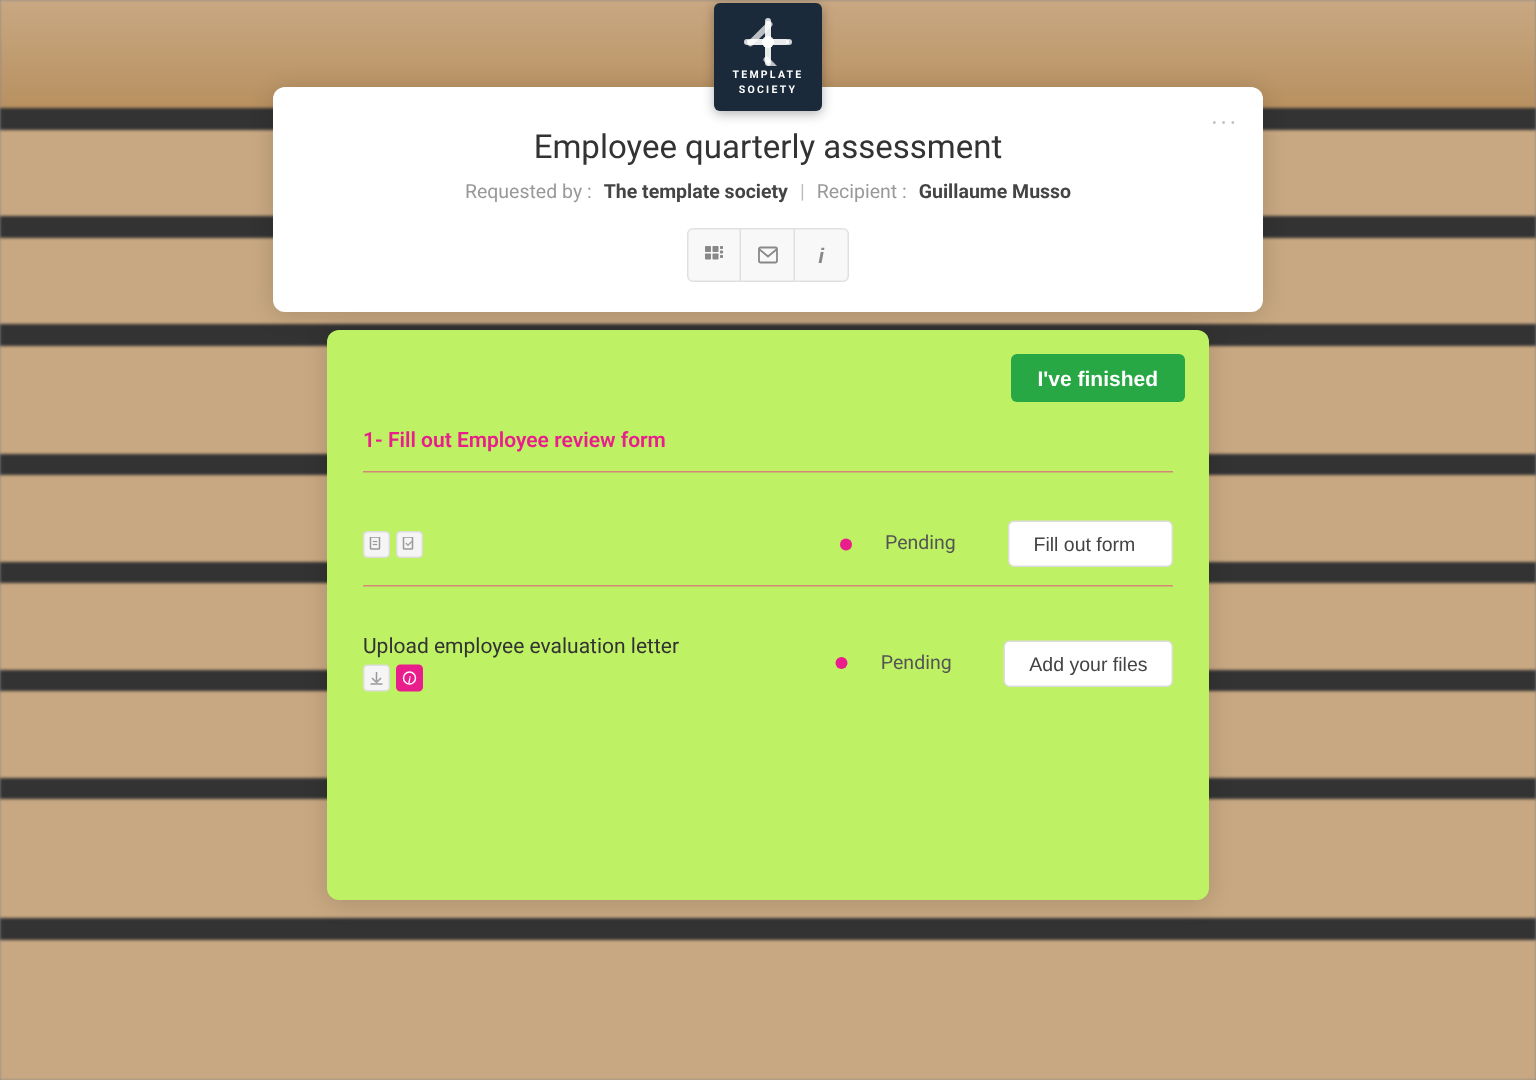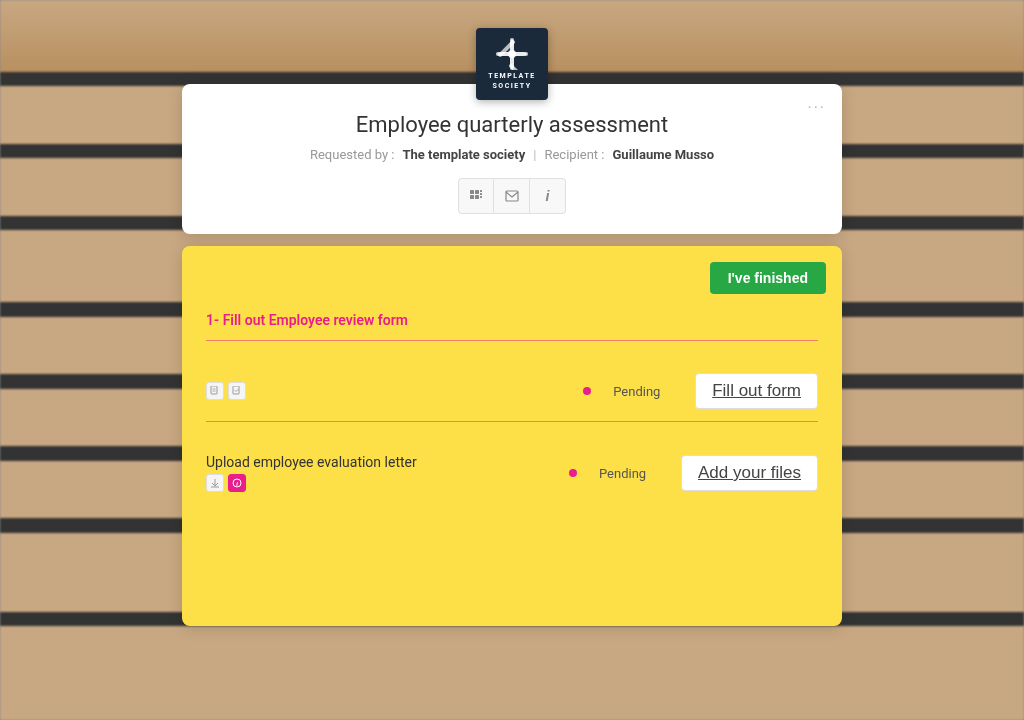--- a/index.html
+++ b/index.html
@@ -44,21 +44,21 @@
       );
       filter: blur(1px);
     }
 
     .page-wrapper {
       position: absolute;
       inset: 0;
       display: flex;
       flex-direction: column;
       align-items: center;
-      padding-top: 28px;
+      padding-top: 2px;
       gap: 0;
     }
 
     
     .logo-container {
       position: relative;
       z-index: 10;
       margin-bottom: -16px;
     }
 
@@ -167,23 +167,23 @@
     .icon-btn:last-child {
       border-radius: 0 4px 4px 0;
     }
 
     .icon-btn:not(:first-child) {
       border-left: none;
     }
 
     
     .main-card {
-      background: #fde047;
+      background: #bef264;
       border-radius: 8px;
-      width: 660px;
+      width: 588px;
       margin-top: 12px;
       padding: 16px 24px 32px;
       box-shadow: 0 2px 16px rgba(0,0,0,0.15);
       position: relative;
       z-index: 5;
       min-height: 380px;
     }
 
     .finished-btn {
       position: absolute;
@@ -273,27 +273,26 @@
     .status-text {
       font-size: 13px;
       color: #555;
     }
 
     .action-btn {
       border: 1px solid #ddd;
       background: white;
       border-radius: 4px;
       padding: 7px 16px;
-      font-size: 17px;
+      font-size: 13px;
       color: #444;
       cursor: pointer;
       white-space: nowrap;
       min-width: 110px;
-      text-align: right;
-      text-decoration: underline;
+      text-align: left;
     }
   </style>
 </head>
 <body>
 
 <div class="bg">
   <div class="bg-inner"></div>
 </div>
 
 <div class="page-wrapper">

